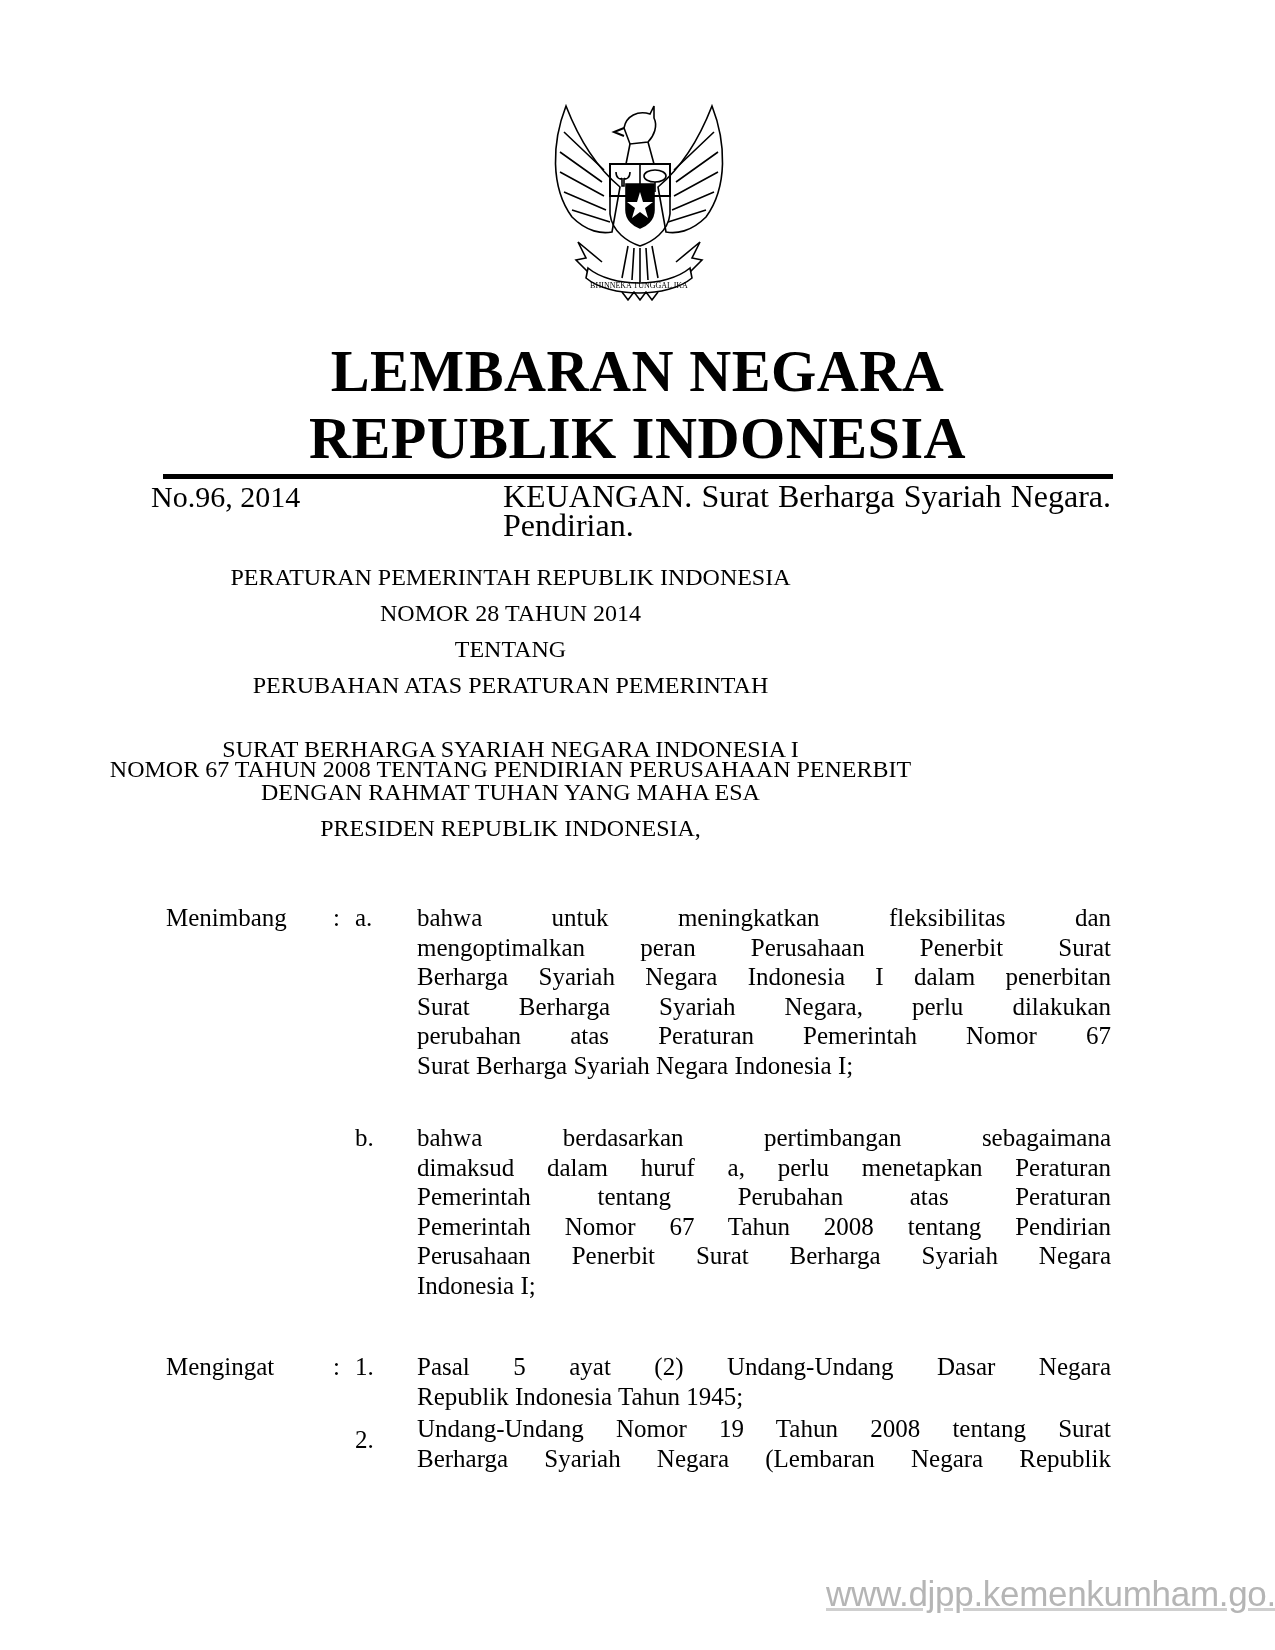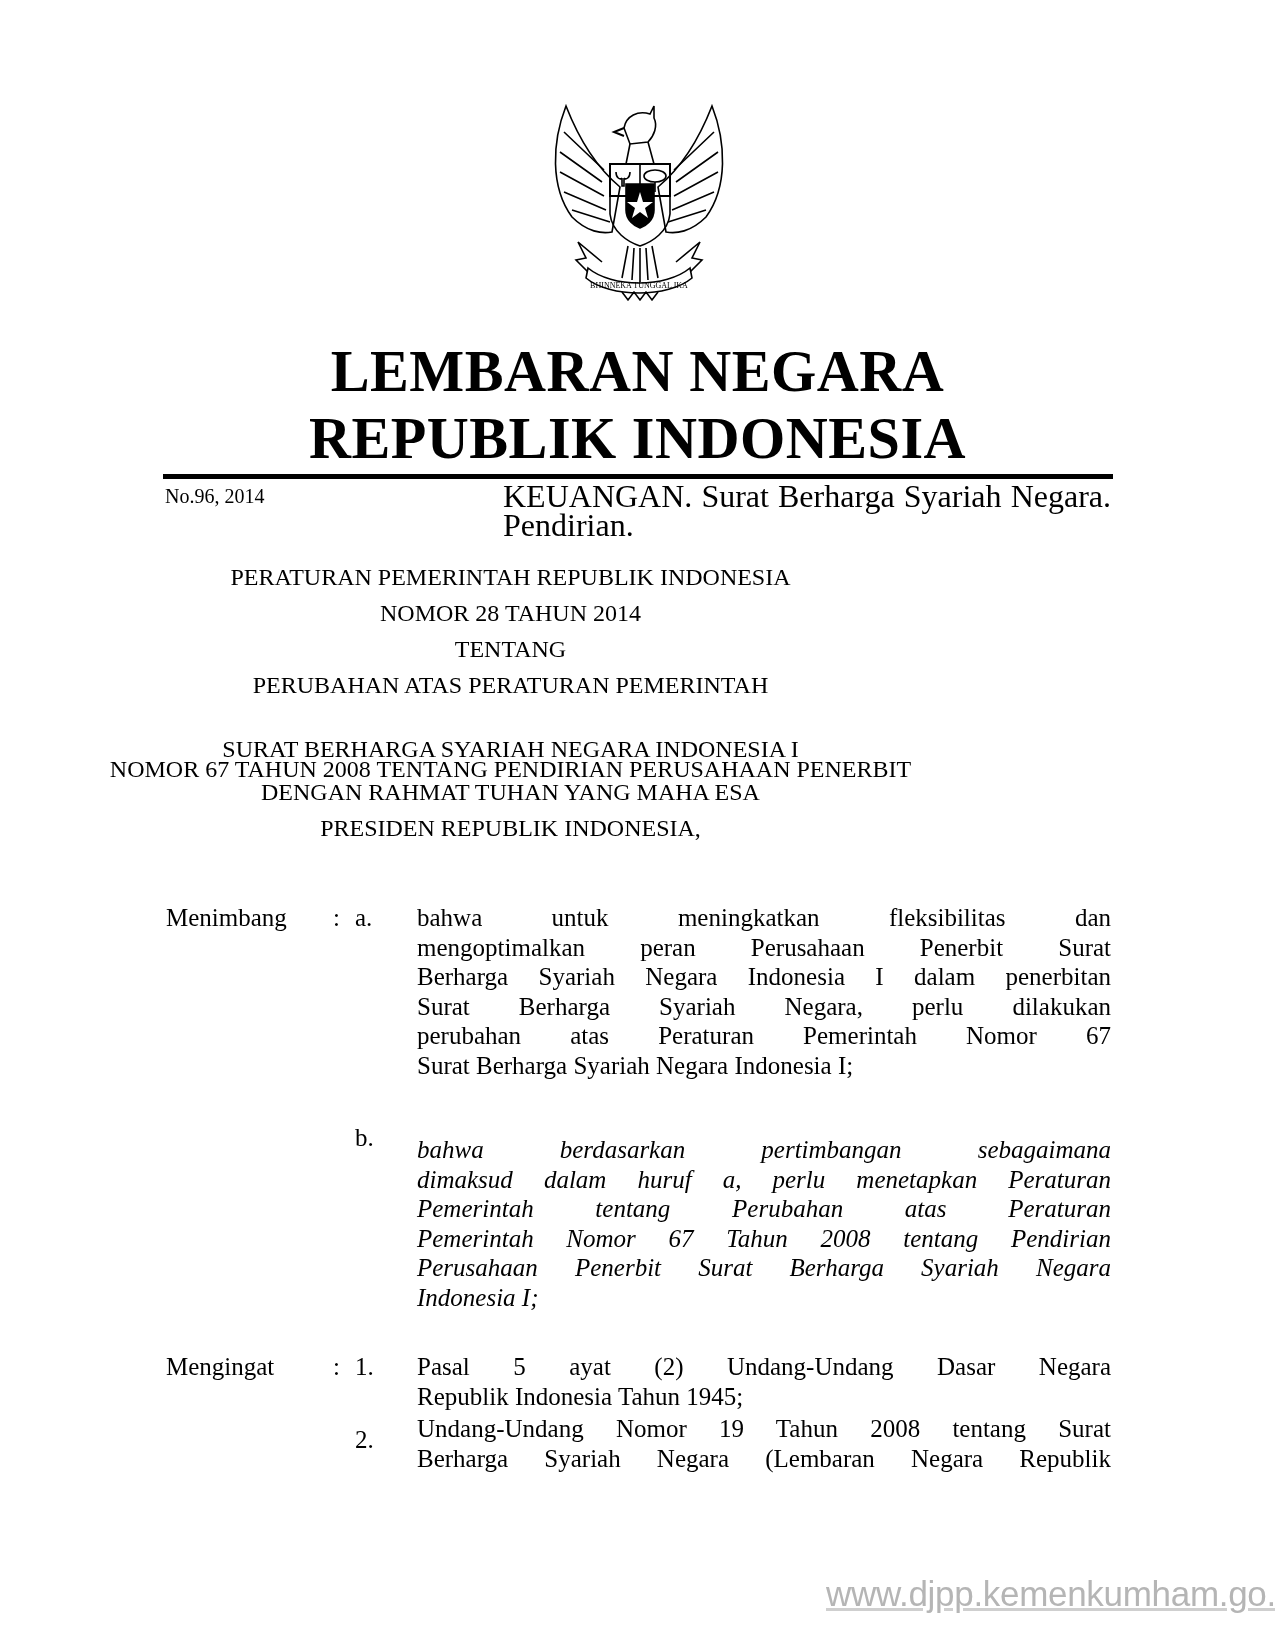--- a/index.html
+++ b/index.html
@@ -9,21 +9,21 @@
   }
   .emblem { position: absolute; left: 542px; top: 92px; width: 194px; height: 210px; }
   .title {
     position: absolute; left: 0; width: 1275px; text-align: center;
     font-weight: bold; font-size: 60px; line-height: 66px; letter-spacing: 0.5px;
     transform: scaleX(0.97);
   }
   .title.l1 { top: 338px; }
   .title.l2 { top: 405px; }
   .rule { position: absolute; left: 163px; top: 474px; width: 950px; height: 5px; background: #000; }
-  .sub-no { position: absolute; left: 165px; top: 482px; font-size: 20px; line-height: 29px; }
+  .sub-no { position: absolute; left: 151px; top: 482px; font-size: 30px; line-height: 29px; }
   .sub-cat {
     position: absolute; left: 503px; top: 482px; width: 608px; font-size: 32px; line-height: 29px;
     text-align: justify; text-align-last: left;
   }
   .sub-cat .first { display: block; text-align: justify; text-align-last: justify; }
   .center-block { position: absolute; left: 0; width: 1021px; text-align: center; font-size: 24px; line-height: 28px; }
   .clause { position: absolute; font-size: 25px; line-height: 29.5px; }
   .lbl { position: absolute; left: 166px; }
   .colon { position: absolute; left: 333px; }
   .marker { position: absolute; left: 355px; }
@@ -98,21 +98,21 @@
   <span class="marker">a.</span>
   <div class="para" style="top:0;">
     <span class="ln">bahwa untuk meningkatkan fleksibilitas dan</span>
     <span class="ln">mengoptimalkan peran Perusahaan Penerbit Surat</span>
     <span class="ln">Berharga Syariah Negara Indonesia I dalam penerbitan</span>
     <span class="ln">Surat Berharga Syariah Negara, perlu dilakukan</span>
     <span class="ln">perubahan atas Peraturan Pemerintah Nomor 67</span>
     <span class="ln last">Surat Berharga Syariah Negara Indonesia I;</span>
   </div>
   <span class="marker" style="top:220px;">b.</span>
-  <div class="para" style="top:232px;font-style:italic;">
+  <div class="para" style="top:220px;">
     <span class="ln">bahwa berdasarkan pertimbangan sebagaimana</span>
     <span class="ln">dimaksud dalam huruf a, perlu menetapkan Peraturan</span>
     <span class="ln">Pemerintah tentang Perubahan atas Peraturan</span>
     <span class="ln">Pemerintah Nomor 67 Tahun 2008 tentang Pendirian</span>
     <span class="ln">Perusahaan Penerbit Surat Berharga Syariah Negara</span>
     <span class="ln last">Indonesia I;</span>
   </div>
 </div>
 
 <div class="clause" style="left:0; top:1352px; width:1275px;">

